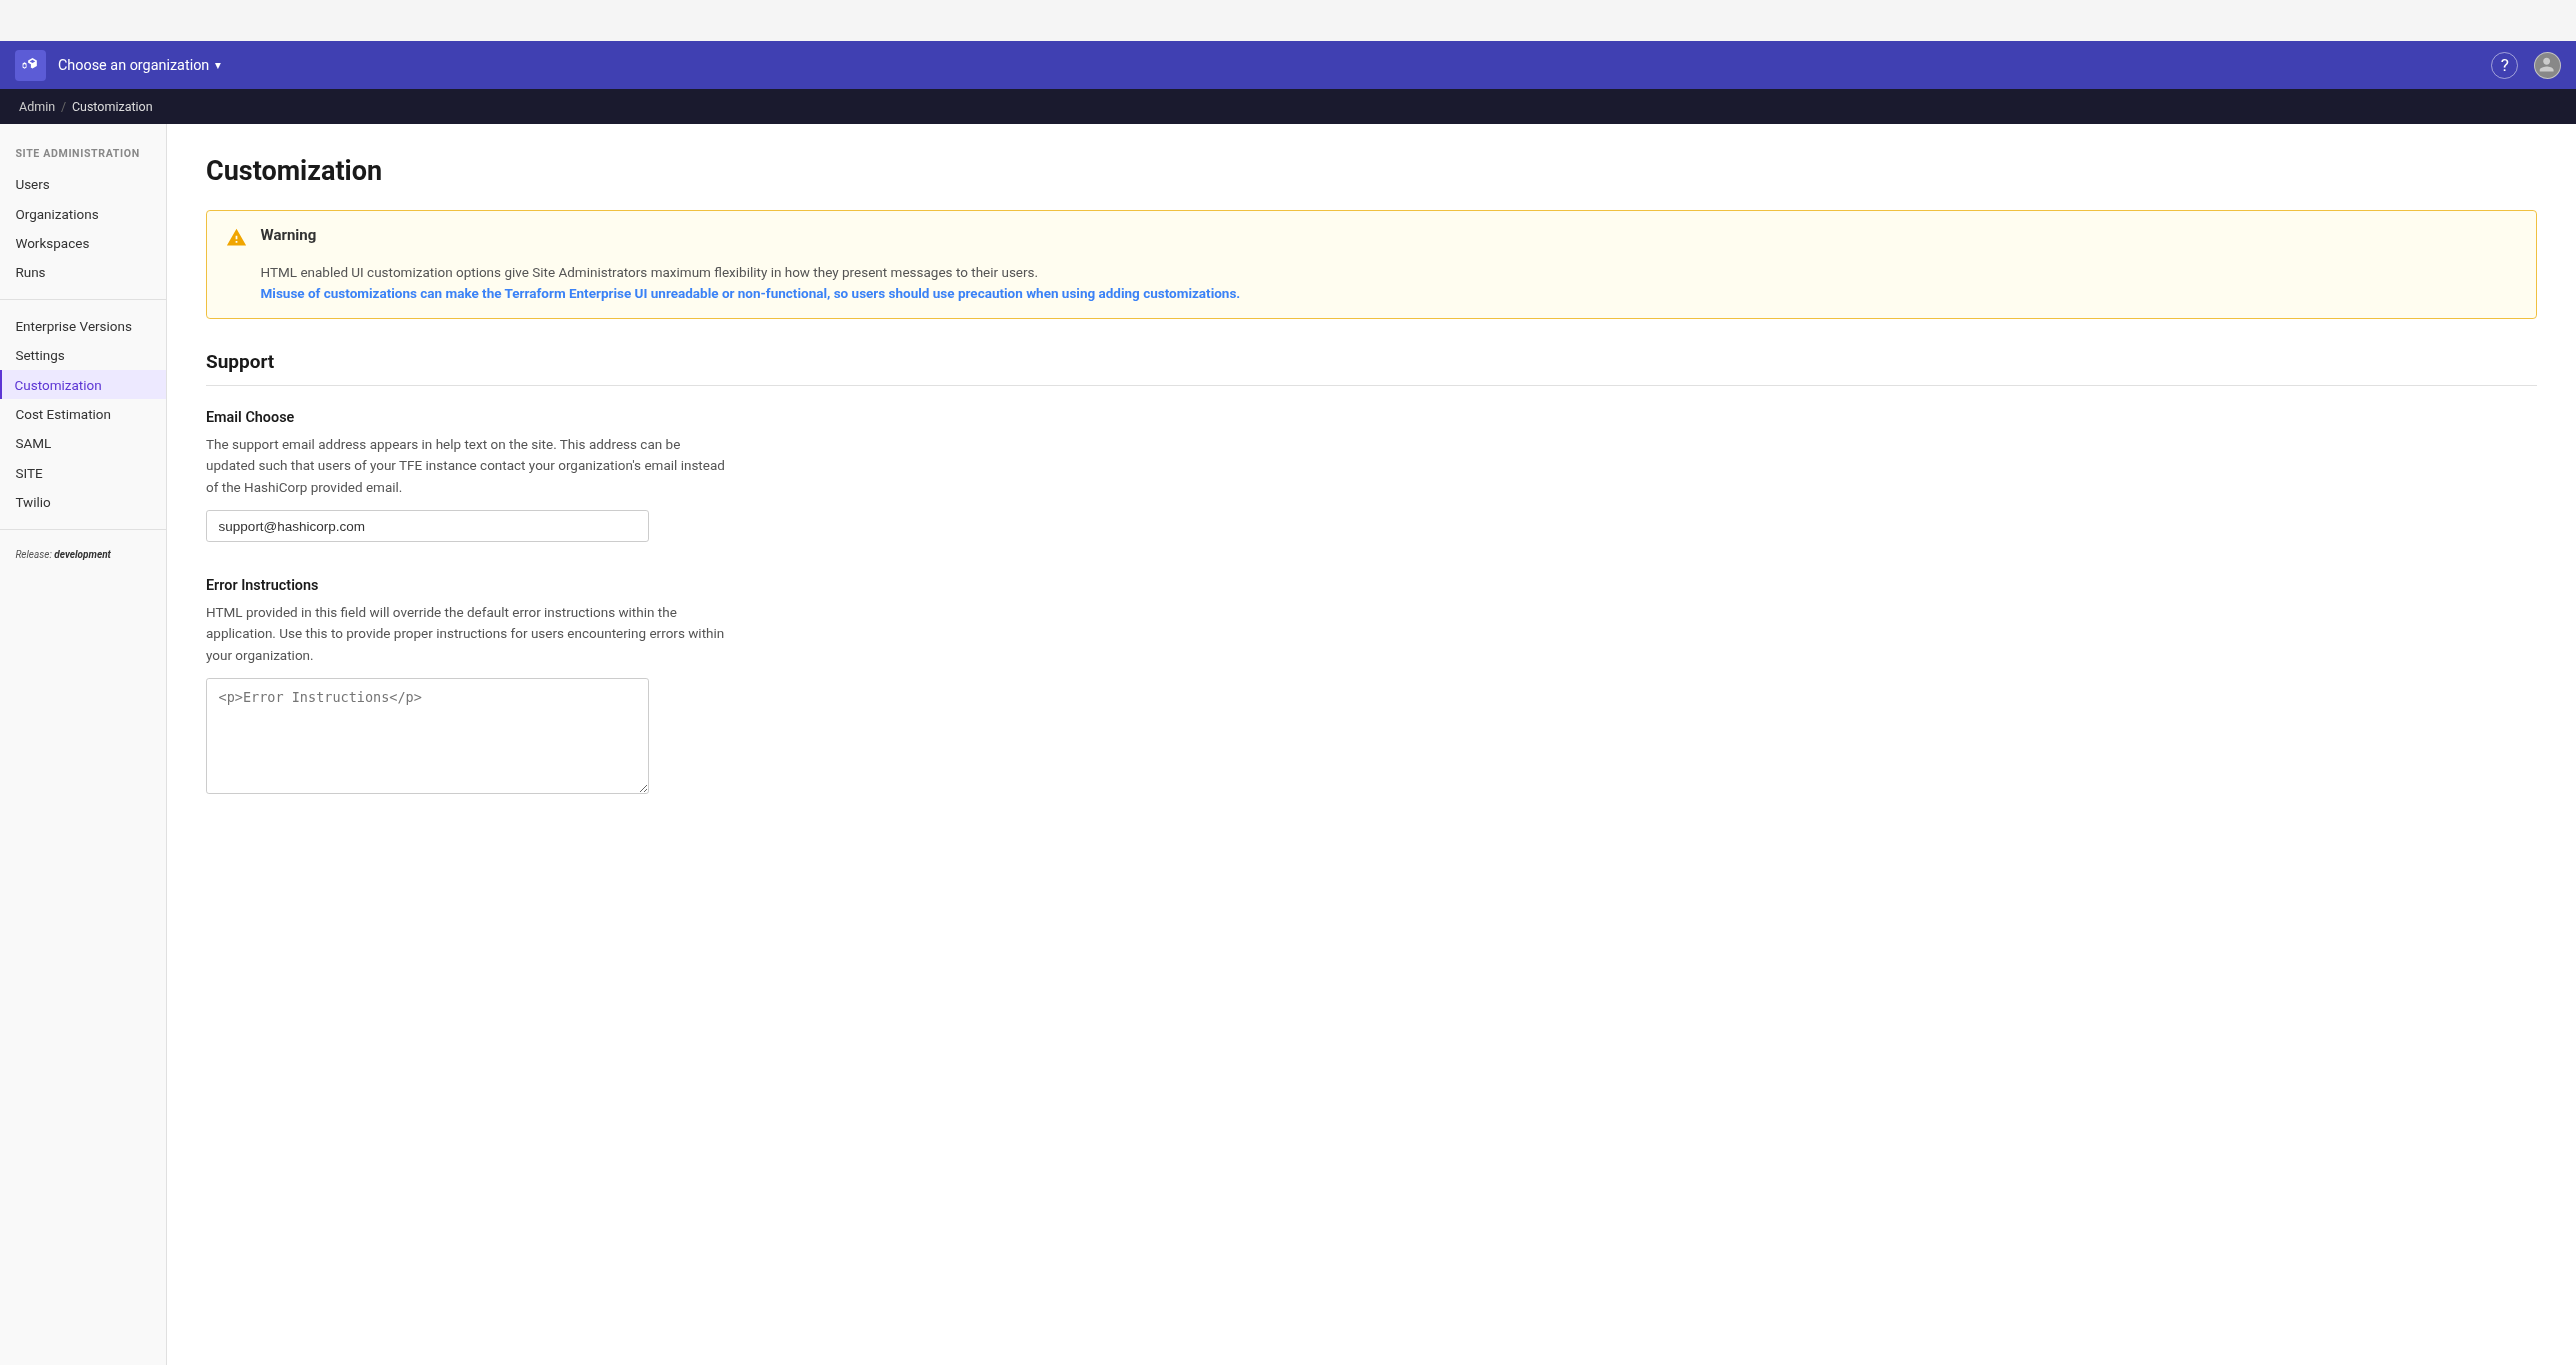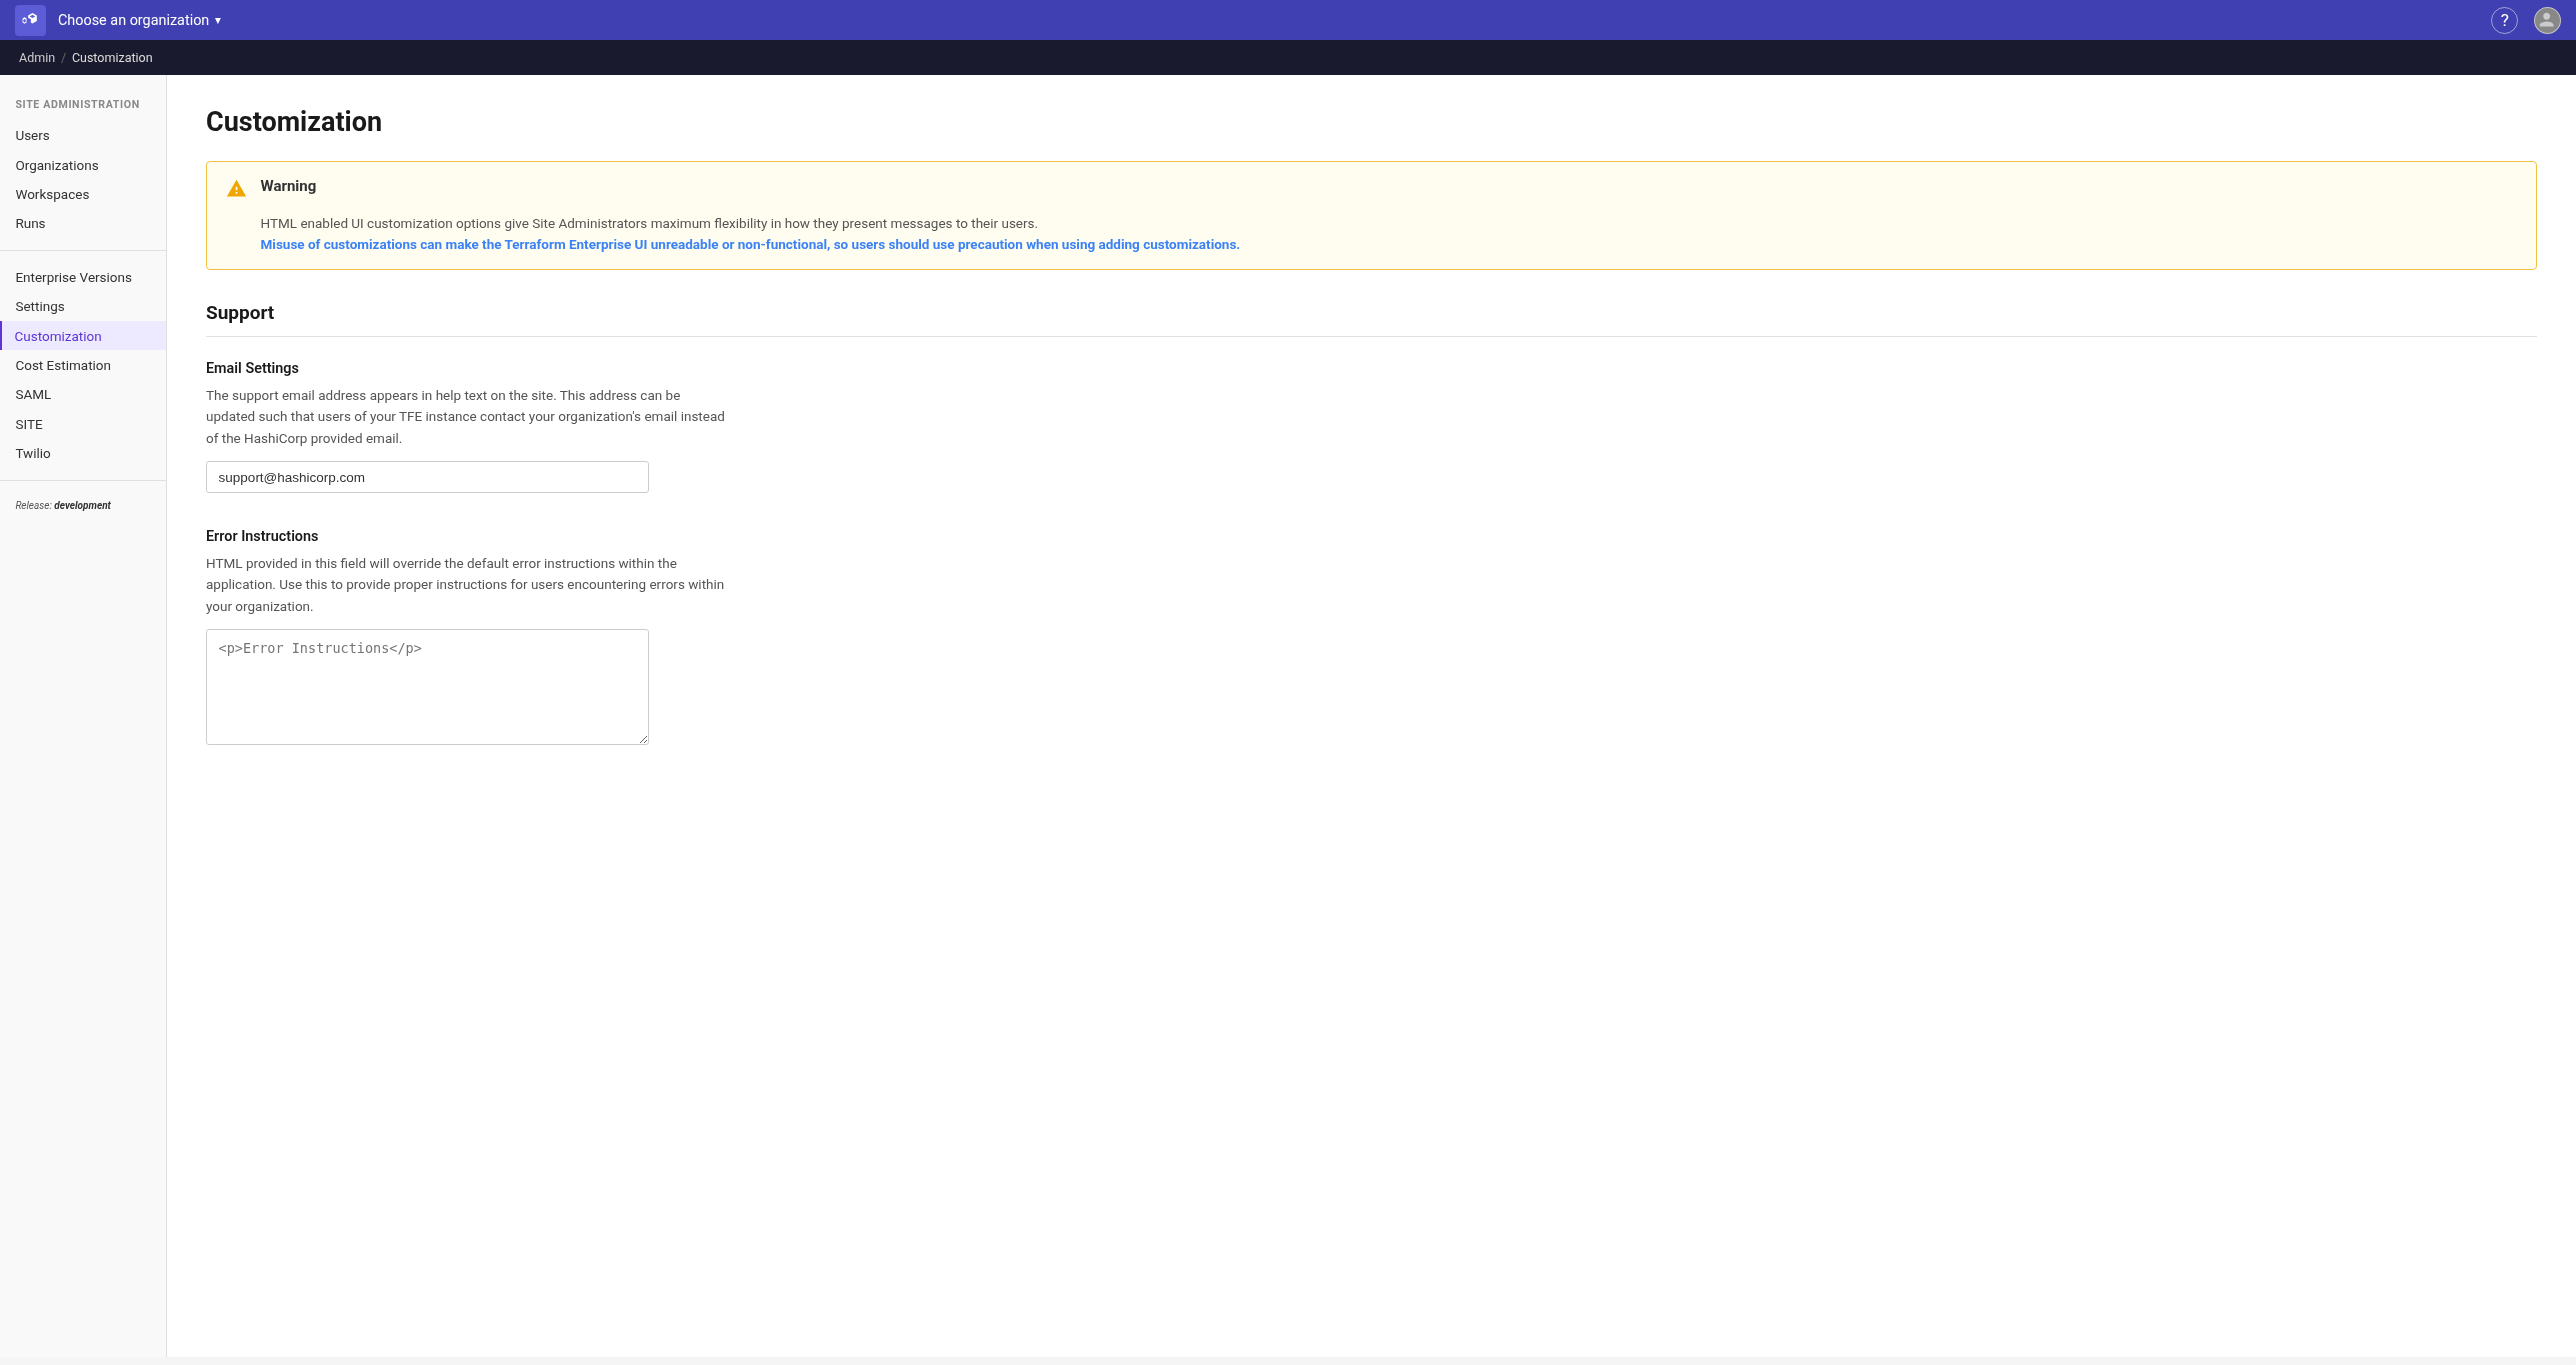--- a/index.html
+++ b/index.html
@@ -1,25 +1,26 @@
 <!DOCTYPE html>
 <html><head>
   <meta charset="utf-8">
   <style>
     * { box-sizing: border-box; margin: 0; padding: 0; }
     body { font-family: -apple-system, BlinkMacSystemFont, 'Segoe UI', Roboto, sans-serif; font-size: 13.5px; color: #333; background: #f5f5f5; }
 
     
     .top-nav {
       background: #4040b2;
-      height: 40px;
+      height: 48px;
       display: flex;
       align-items: center;
       padding: 0 15.4px;
       justify-content: space-between;
+      margin-top: 41px;
     }
     .top-nav-left { display: flex; align-items: center; gap: 11.6px; }
     .top-nav-logo {
       width: 31px; height: 31px;
       background: #5c5cd6;
       border-radius: 3.9px;
       display: flex; align-items: center; justify-content: center;
     }
     .top-nav-logo svg { width: 19px; height: 19px; fill: white; }
     .org-selector {
@@ -275,21 +276,21 @@
           <span>HTML enabled UI customization options give Site Administrators maximum flexibility in how they present messages to their users.</span><br>
           <strong>Misuse of customizations can make the Terraform Enterprise UI unreadable or non-functional, so users should use precaution when using adding customizations.</strong>
         </p>
       </div>
     </div>
 
     <div>
       <h2 class="section-title">Support</h2>
 
       <div class="field-block">
-        <div class="field-label">Email Settings</div>
+        <div class="field-label">Email Choose</div>
         <p class="field-description">The support email address appears in help text on the site. This address can be updated such that users of your TFE instance contact your organization's email instead of the HashiCorp provided email.</p>
         <input class="text-input" type="text" placeholder="support@hashicorp.com" value="support@hashicorp.com" style="">
       </div>
 
       <div class="field-block">
         <div class="field-label">Error Instructions</div>
         <p class="field-description">HTML provided in this field will override the default error instructions within the application. Use this to provide proper instructions for users encountering errors within your organization.</p>
         <textarea class="textarea-input" placeholder="&lt;p&gt;Error Instructions&lt;/p&gt;" style=""></textarea>
       </div>
     </div>

